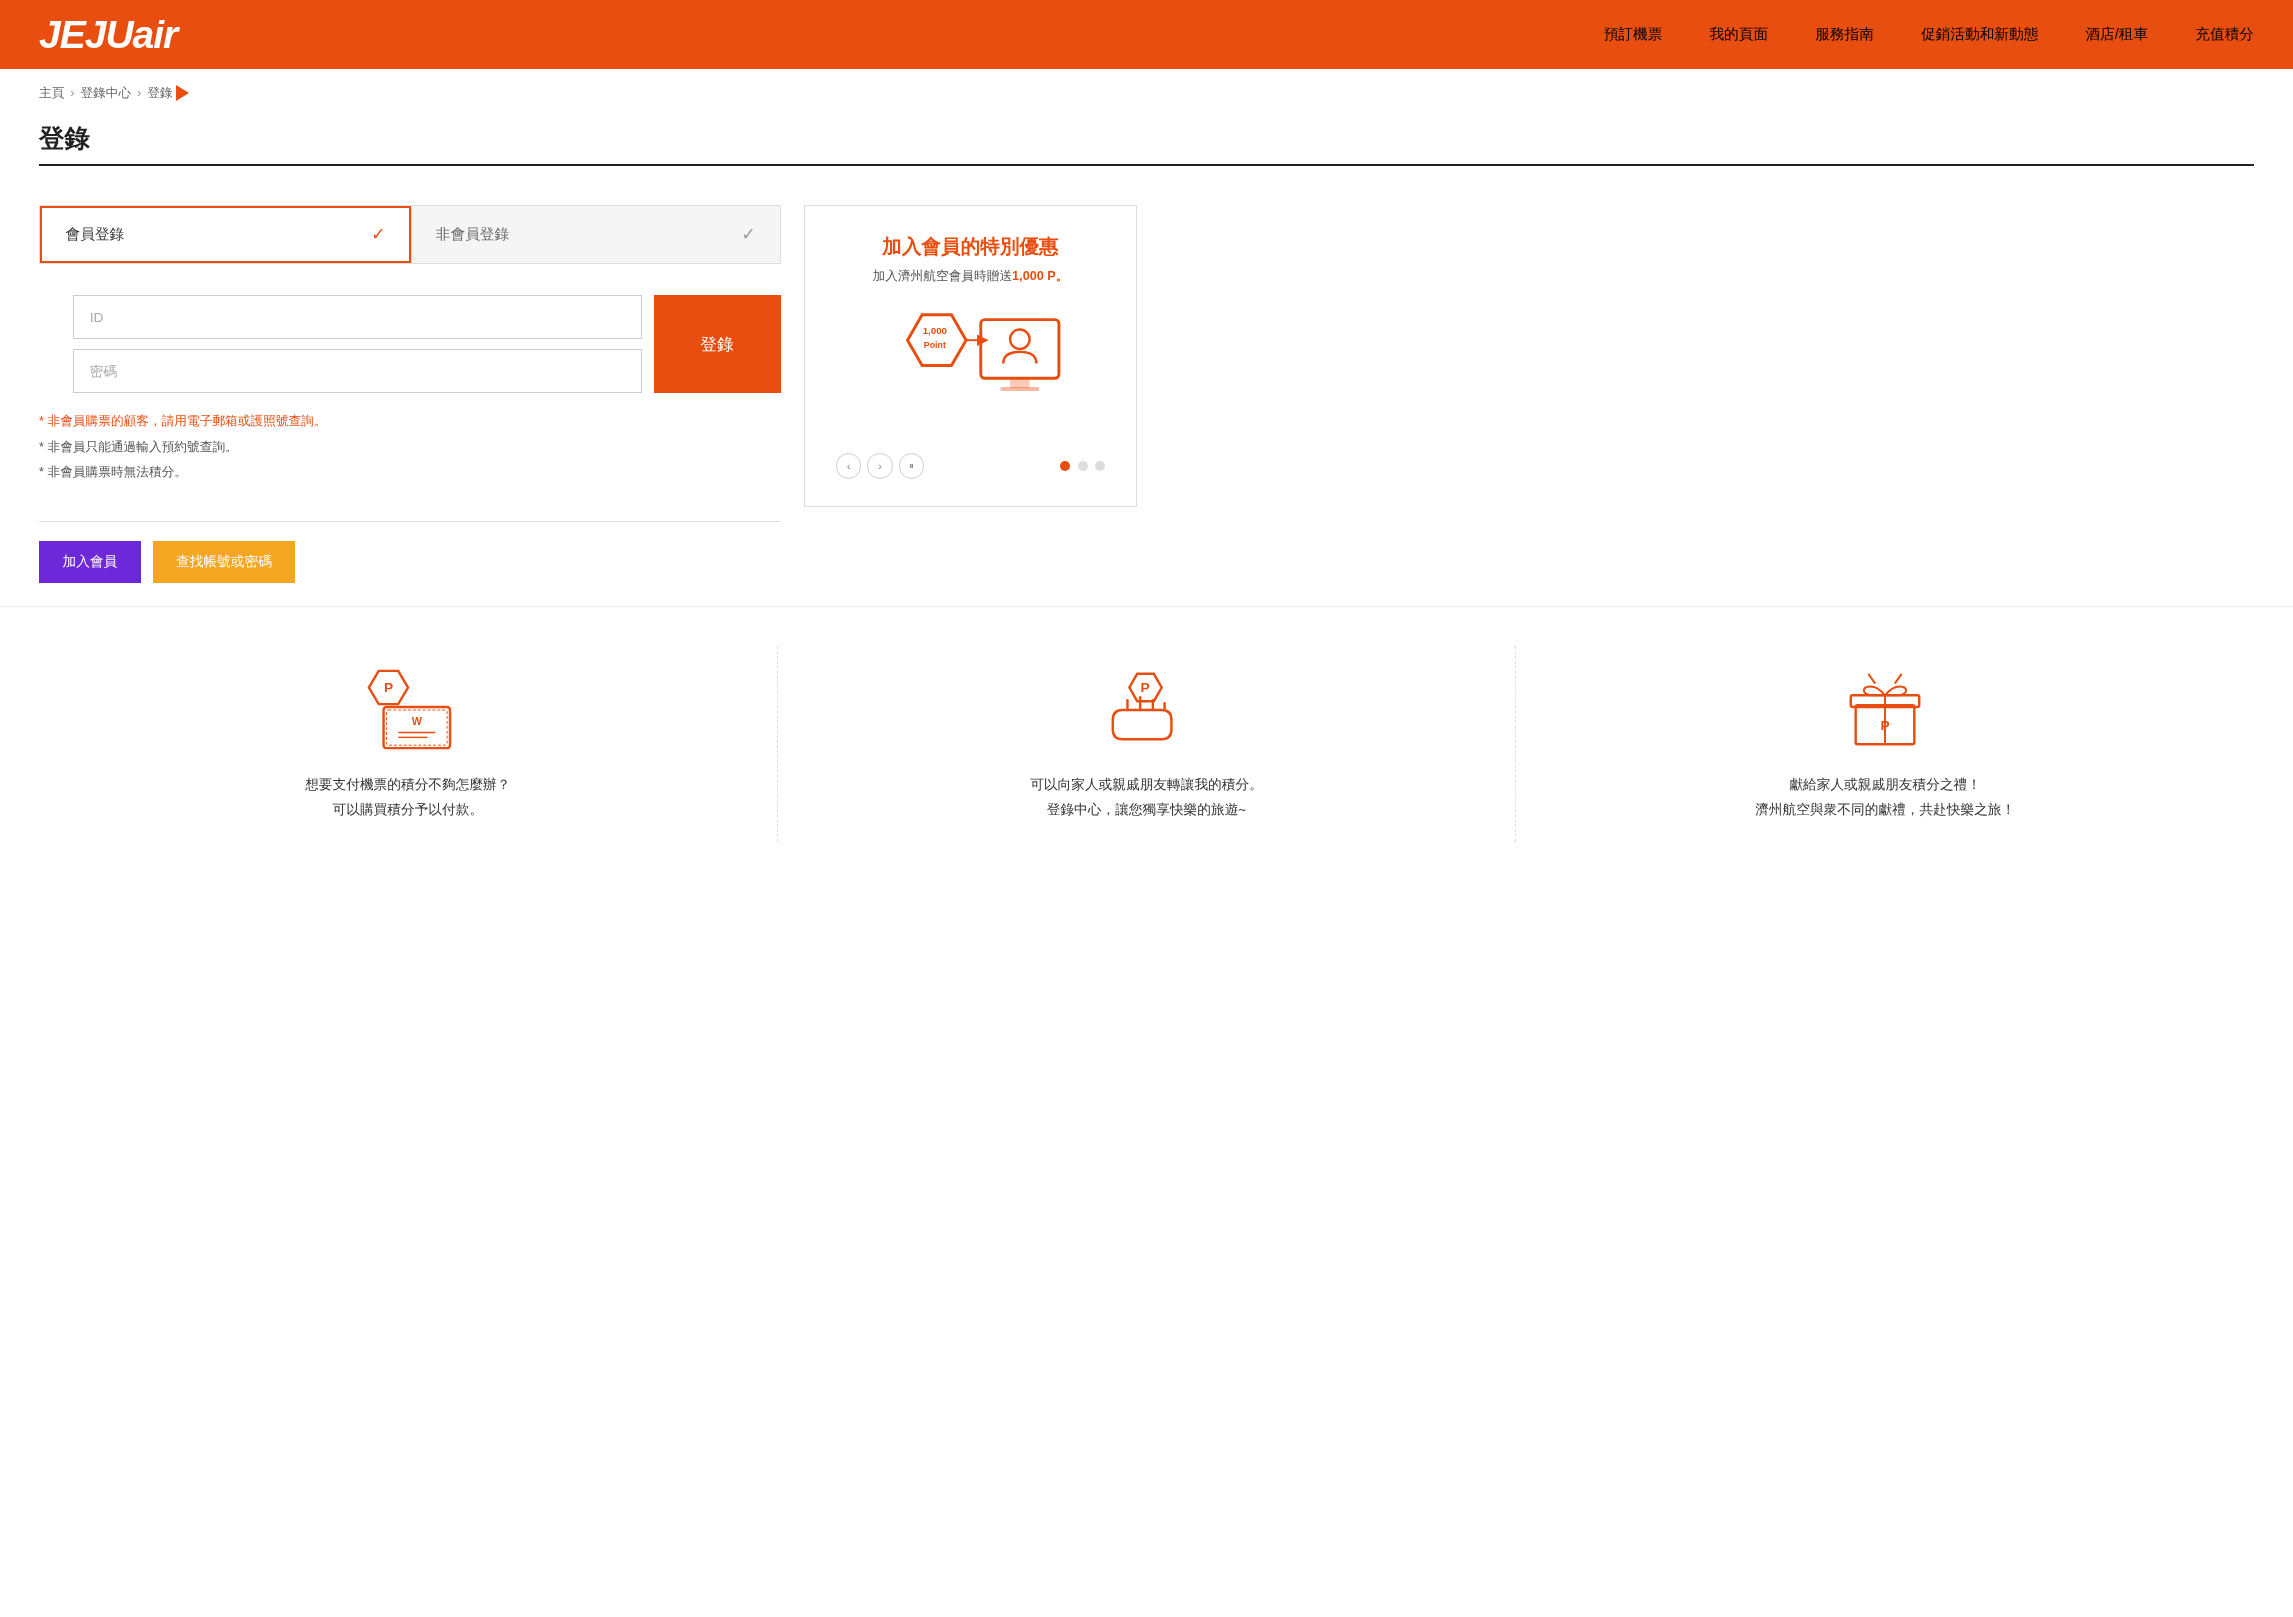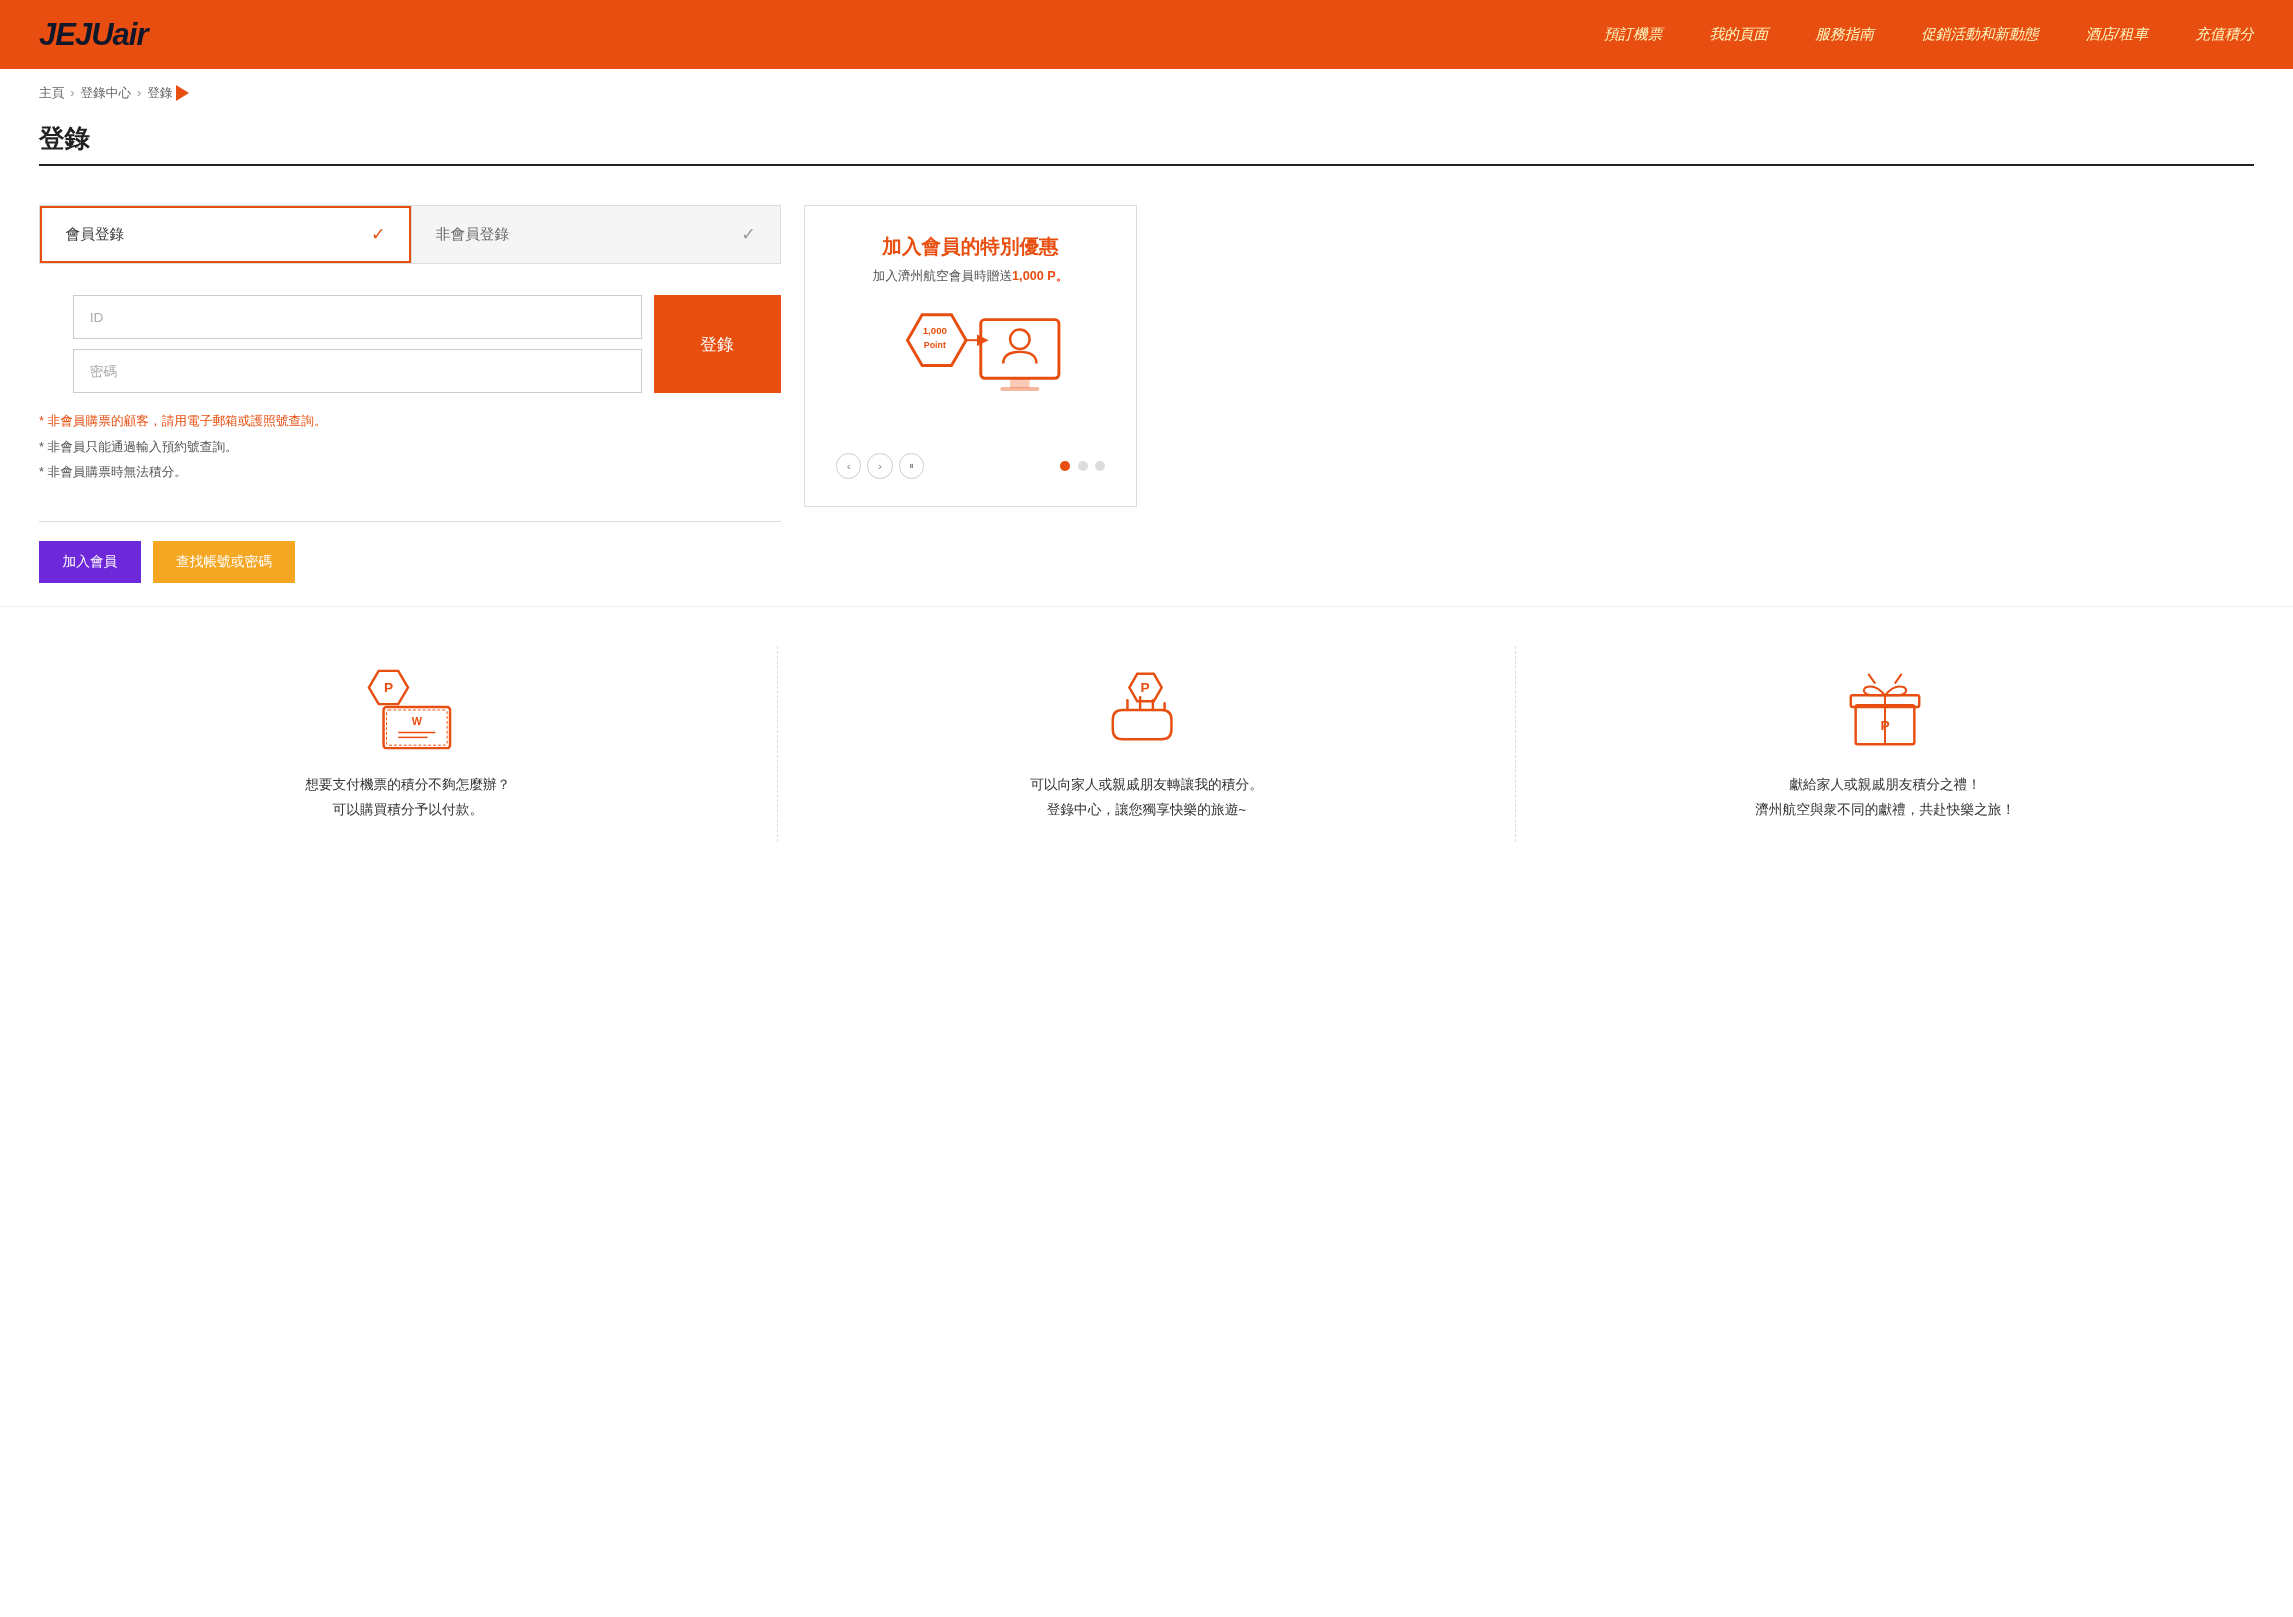--- a/index.html
+++ b/index.html
@@ -7,38 +7,37 @@
 
     
     .header {
       background: #e84e0f;
       display: flex;
       align-items: center;
       padding: 0 39px;
       height: 69px;
     }
     .logo {
-      font-size: 31px;
+      font-size: 39px;
       font-weight: 900;
-      color: #0f172a;
+      color: #ffffff;
       font-style: italic;
       letter-spacing: -1px;
       flex: 0 0 auto;
     }
     .nav {
       display: flex;
       gap: 47px;
       margin-left: auto;
     }
     .nav-item {
-      color: #fef9c3;
+      color: #000000;
       font-size: 14.7px;
       cursor: pointer;
       white-space: nowrap;
-      font-style: italic;
     }
 
     
     .breadcrumb {
       padding: 15.7px 39px 7.8px;
       font-size: 12.7px;
       color: #666;
       display: flex;
       align-items: center;
       gap: 5.9px;

